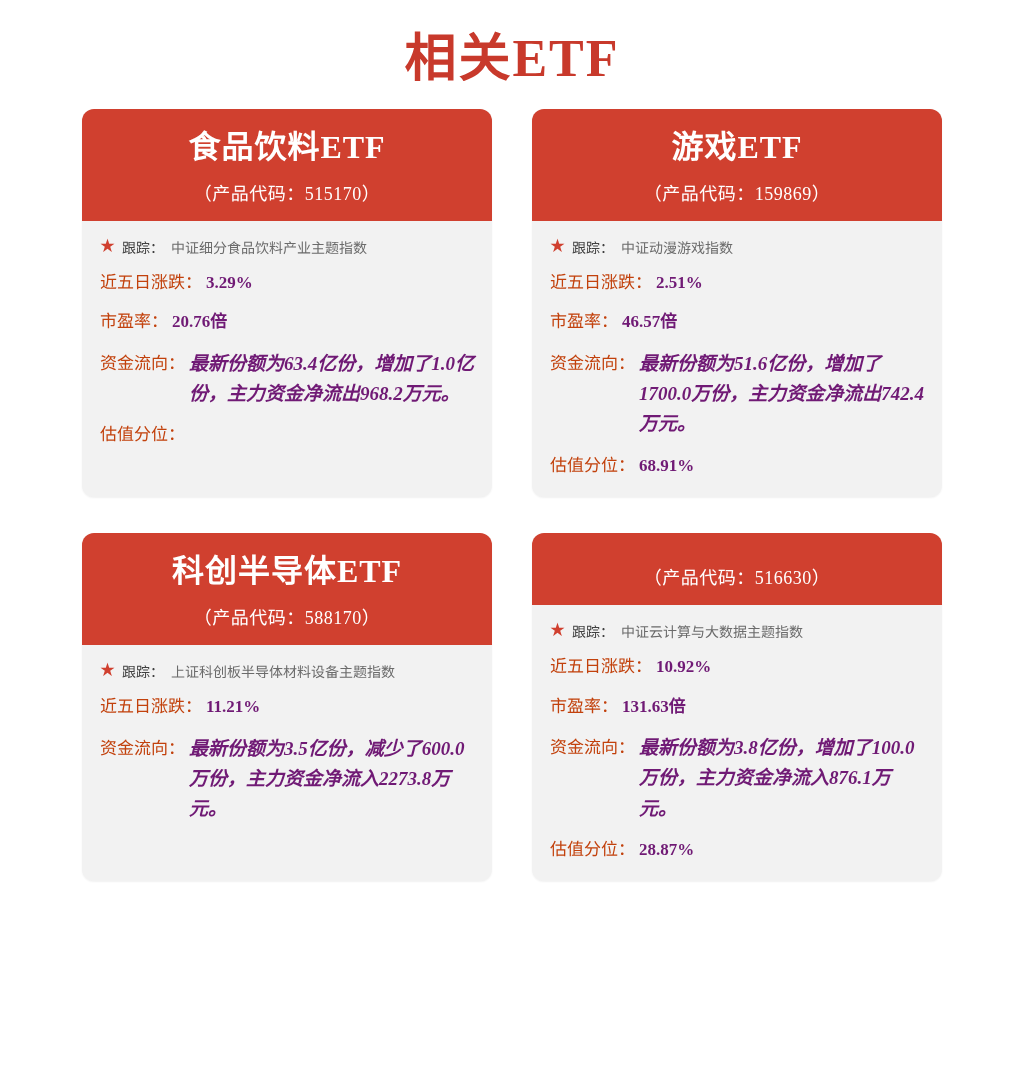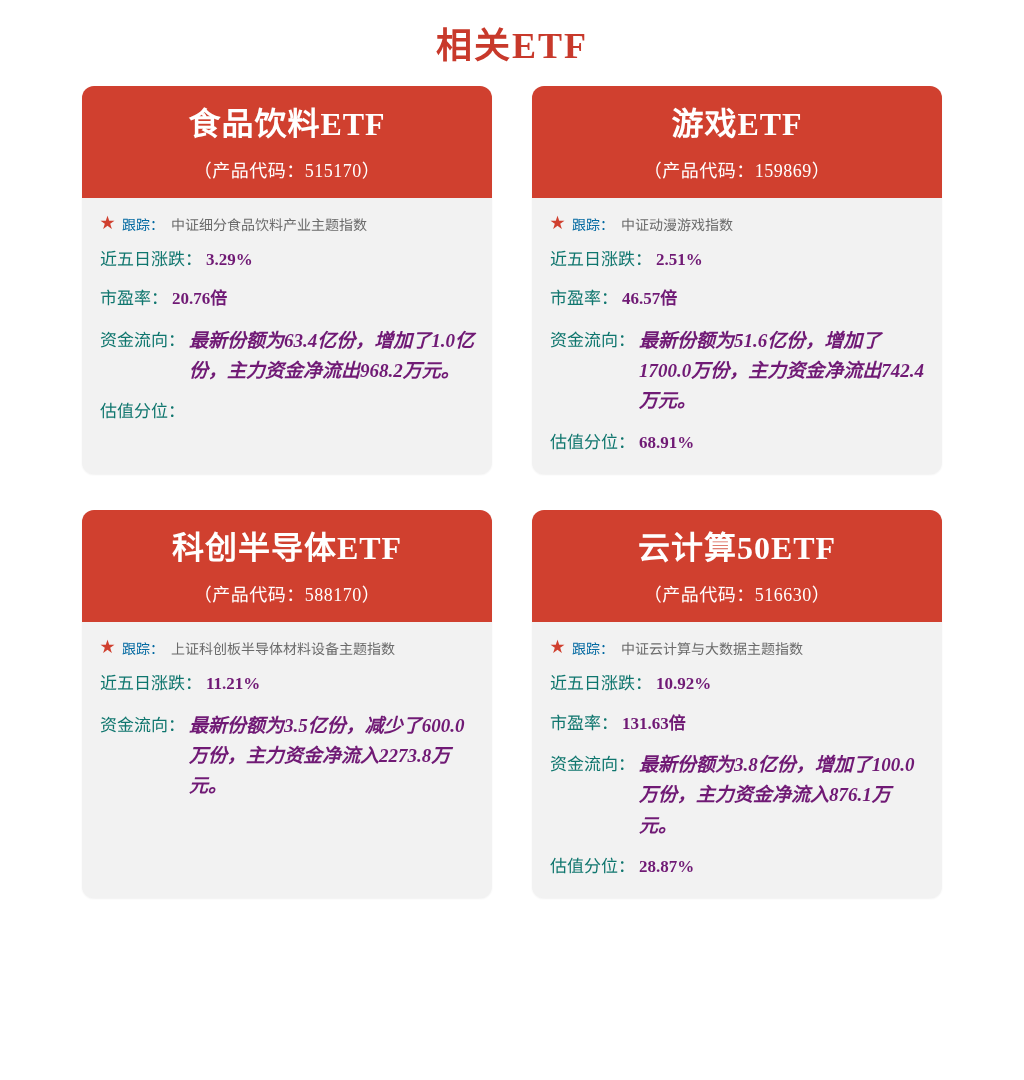--- a/index.html
+++ b/index.html
@@ -16,21 +16,21 @@
   .page {
     width: 1024px;
     min-height: 1080px;
     box-sizing: border-box;
     padding: 0;
     position: relative;
   }
   .page-title {
     text-align: center;
     color: #c8392b;
-    font-size: 36px;
+    font-size: 52px;
     font-weight: bold;
     letter-spacing: 2px;
     padding-top: 16px;
     padding-bottom: 10px;
     font-family: "Liberation Serif", "DejaVu Serif", serif;
   }
   .cards-grid {
     display: grid;
     grid-template-columns: 410px 410px;
     justify-content: center;
@@ -80,33 +80,33 @@
     color: #5a5a5a;
     padding-top: 2px;
   }
   .star-icon {
     color: #d0402f;
     font-size: 15px;
     line-height: 1.2;
     flex: 0 0 auto;
   }
   .track-label {
-    color: #0369a1;
+    color: #404040;
   }
   .track-value {
     color: #6b6b6b;
   }
   .metric-row {
     display: flex;
     align-items: flex-start;
     font-size: 17px;
     line-height: 1.55;
   }
   .metric-label {
-    color: #0f766e;
+    color: #c2410c;
     flex: 0 0 auto;
     white-space: nowrap;
     padding-right: 4px;
   }
   .metric-value {
     color: #701a75;
     font-weight: bold;
     flex: 1 1 auto;
   }
   .metric-row.flow .metric-value {
@@ -209,21 +209,20 @@
         </div>
         <div class="metric-row flow">
           <span class="metric-label">资金流向：</span>
           <span class="metric-value">最新份额为3.5亿份，减少了600.0万份，主力资金净流入2273.8万元。</span>
         </div>
       </div>
     </div>
 
     <div class="card">
       <div class="card-header">
-        <div class="card-name">云计算50ETF</div>
         <div class="card-code">
           <span>（产品代码：</span><span>516630</span><span>）</span>
         </div>
       </div>
       <div class="card-body">
         <div class="track-row">
           <span class="star-icon">★</span>
           <span class="track-label">跟踪：</span>
           <span class="track-value">中证云计算与大数据主题指数</span>
         </div>

